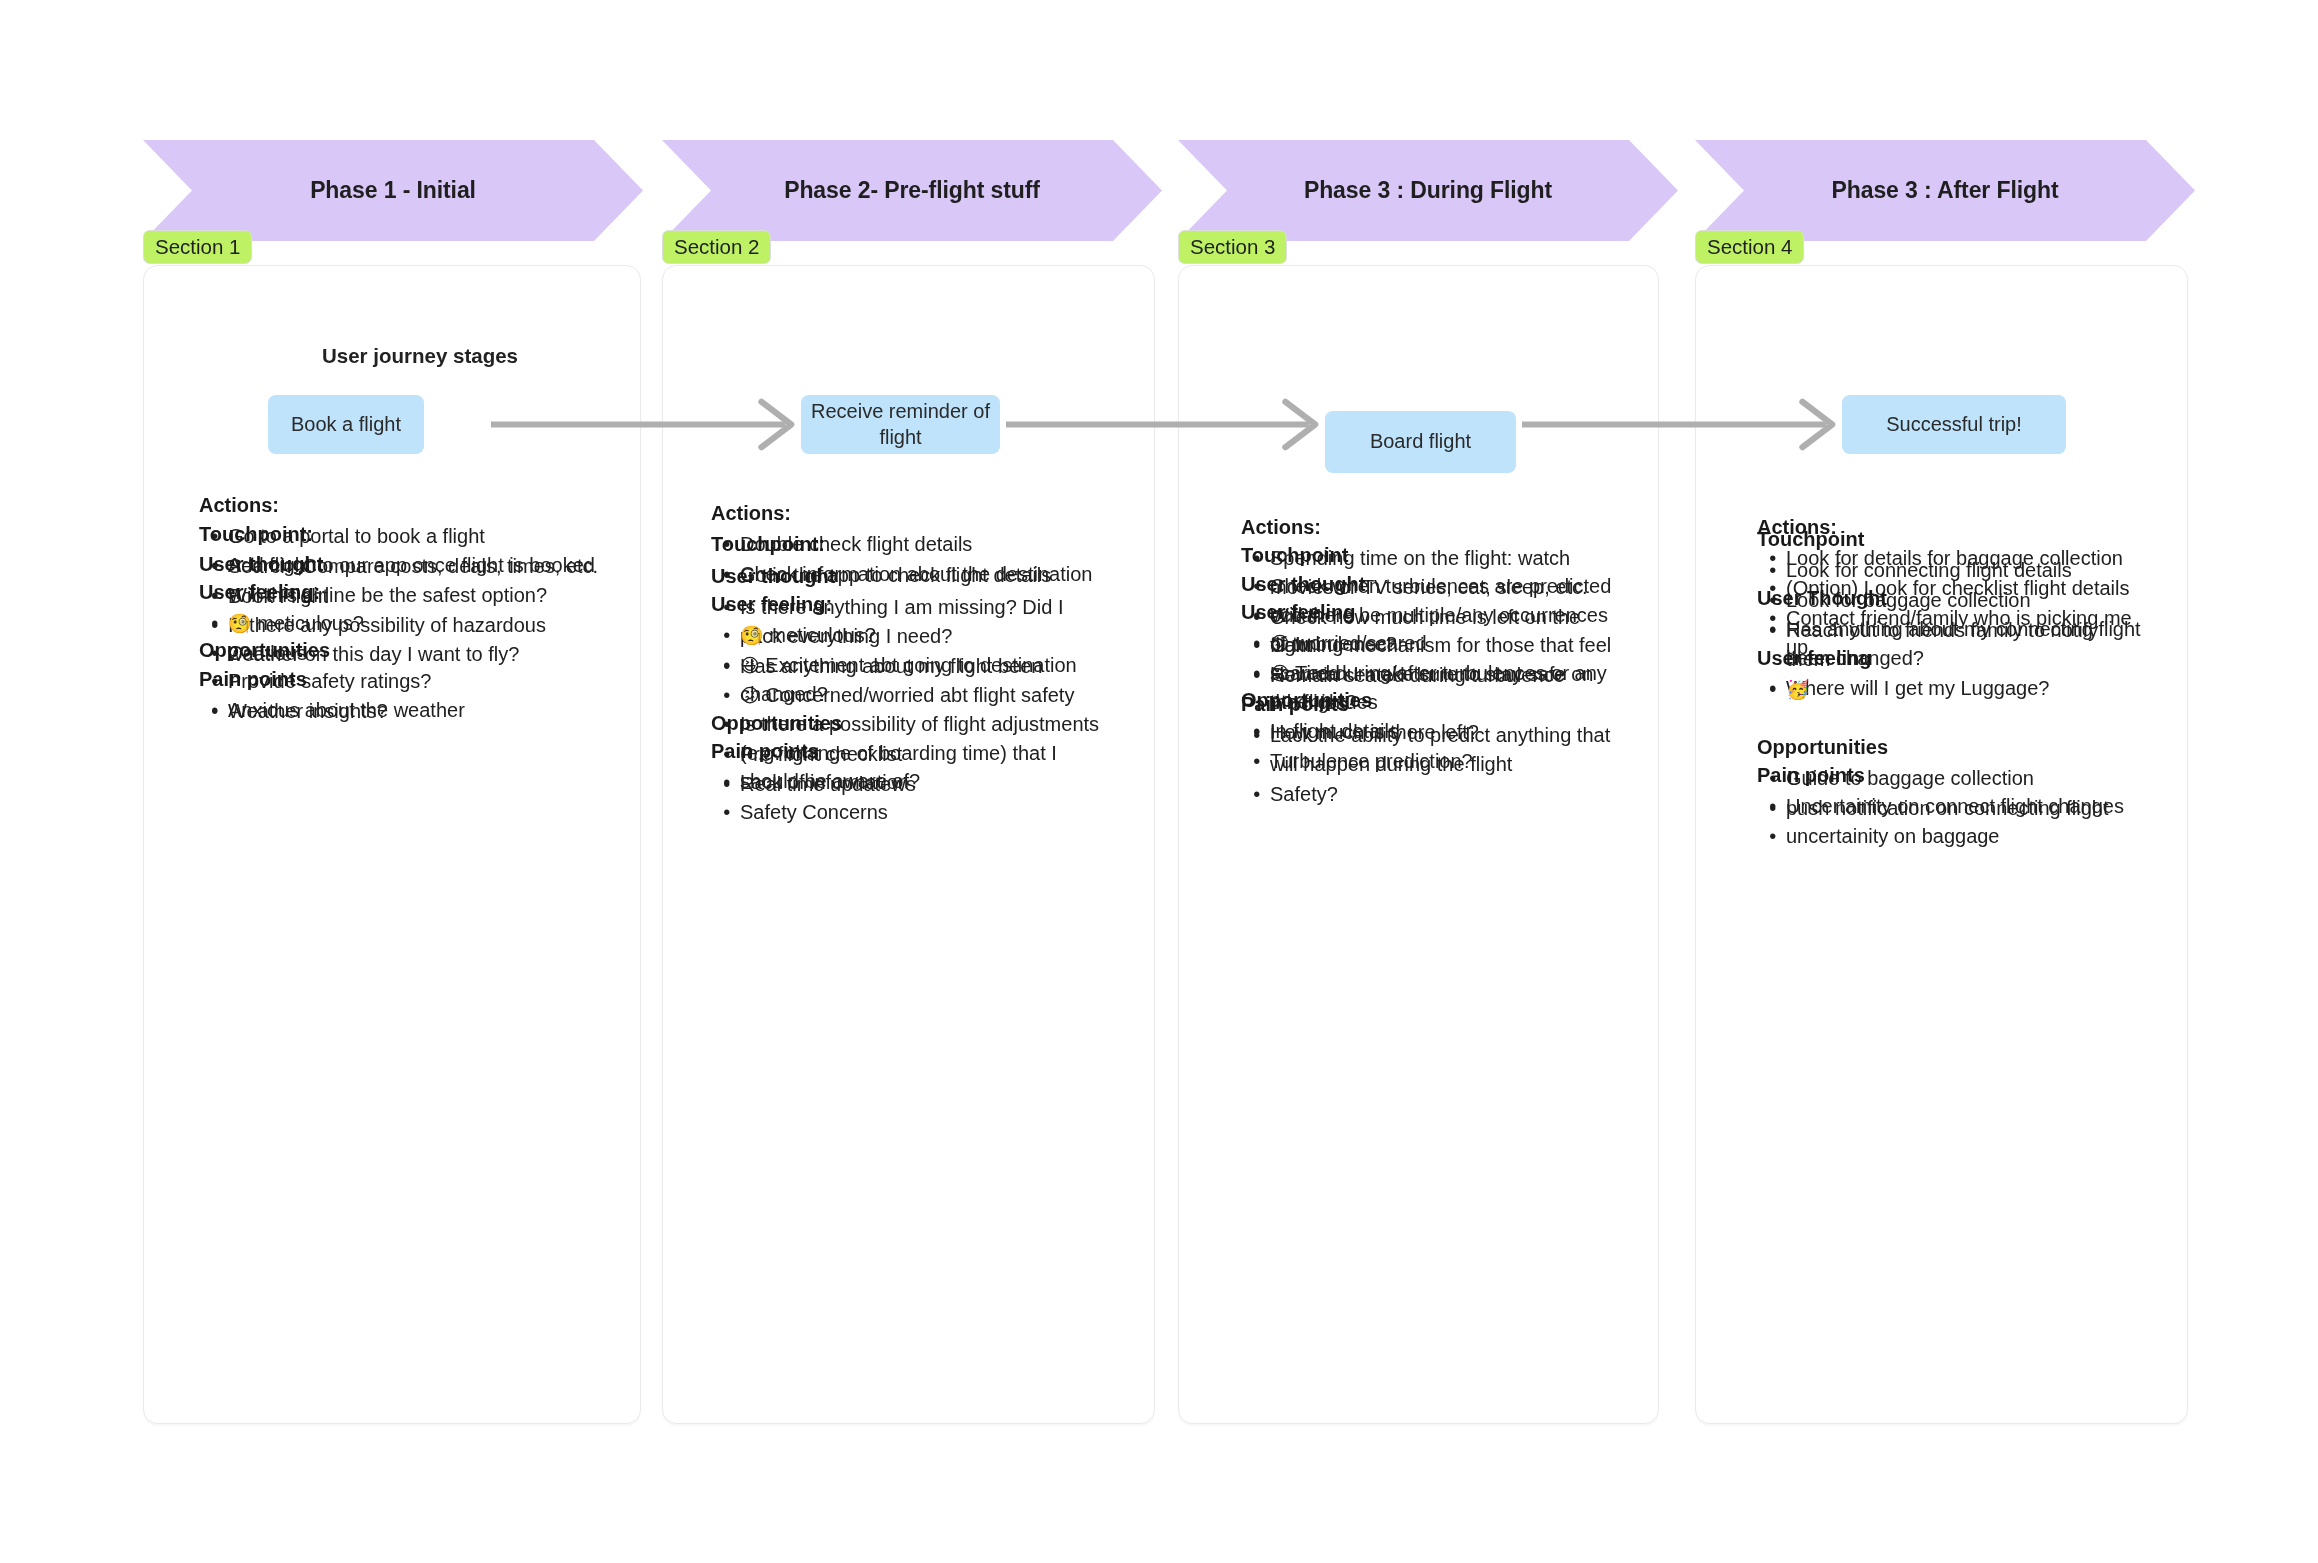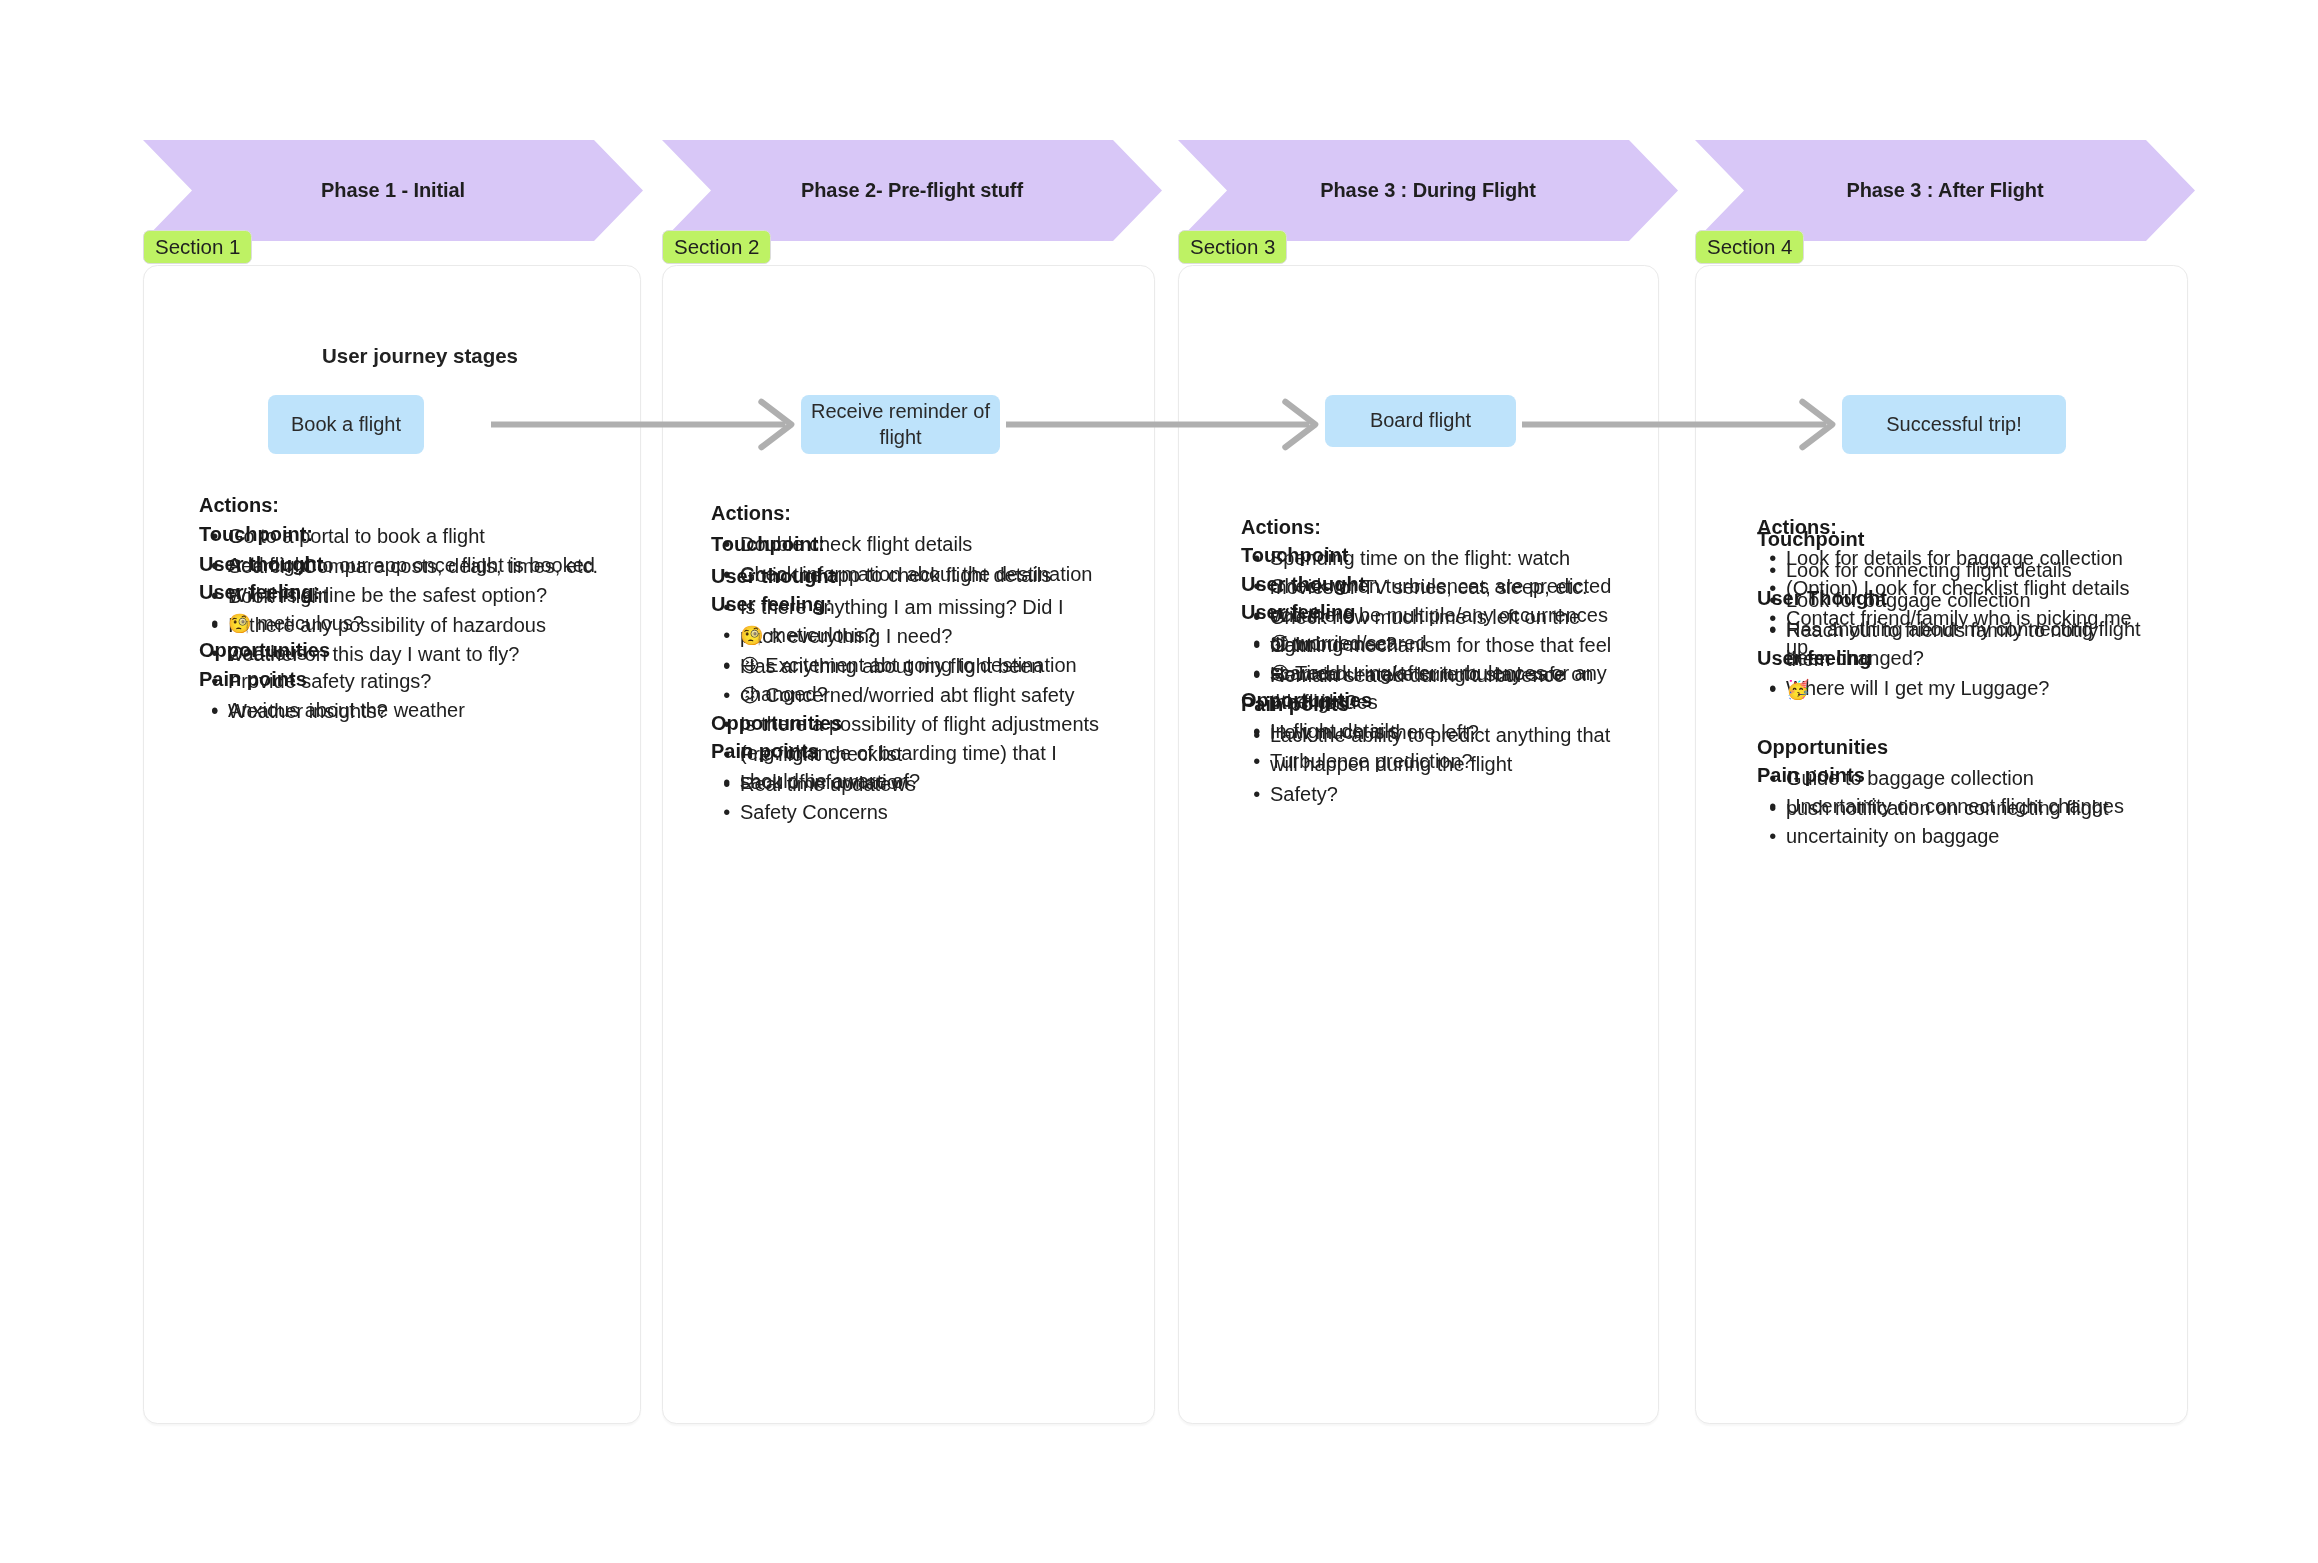--- a/index.html
+++ b/index.html
@@ -26,21 +26,21 @@
   .phase-banner {
     position: absolute;
     height: 101px;
     background: #D8C7F7;
     display: flex;
     align-items: center;
     justify-content: center;
     clip-path: polygon(0 0, calc(100% - 49px) 0, 100% 50%, calc(100% - 49px) 100%, 0 100%, 49px 50%);
   }
   .phase-banner-label {
-    font-size: 20px;
+    font-size: 23px;
     font-weight: bold;
     color: #1f1f1f;
     letter-spacing: -0.1px;
     white-space: nowrap;
   }
 
   
   .section-pill {
     position: absolute;
     height: 34px;
@@ -177,21 +177,21 @@
     <div class="section-pill" style="left: 1695px; top: 230px;">
       <span class="section-pill-label">Section 4</span>
     </div>
     <div class="stage-title" style="left: 322px; top: 344px;">User journey stages</div>
     <div class="stage-box" style="left: 268px; top: 395px; width: 156px; height: 59px;">
       <span class="stage-box-label">Book a flight</span>
     </div>
     <div class="stage-box" style="left: 801px; top: 395px; width: 199px; height: 59px;">
       <span class="stage-box-label">Receive reminder of flight</span>
     </div>
-    <div class="stage-box" style="left: 1325px; top: 395px; width: 191px; height: 52px; justify-content: center;">
+    <div class="stage-box" style="left: 1325px; top: 411px; width: 191px; height: 62px; justify-content: center;">
       <span class="stage-box-label">Board flight</span>
     </div>
     <div class="stage-box" style="left: 1842px; top: 395px; width: 224px; height: 59px;">
       <span class="stage-box-label">Successful trip!</span>
     </div>
     <div class="arrow" style="left: 491px; top: 394px; width: 304px;"><svg width="304" height="61" viewBox="0 0 547 110">
         <line x1="0" y1="55" x2="525" y2="55" stroke="#AFAFAF" stroke-width="11" stroke-linecap="round"></line>
         <polyline points="487,14 541,55 487,96" fill="none" stroke="#AFAFAF" stroke-width="11" stroke-linecap="round" stroke-linejoin="round"></polyline>
       </svg></div>
     <div class="arrow" style="left: 1006px; top: 394px; width: 313px;"><svg width="313" height="61" viewBox="0 0 563 110">

